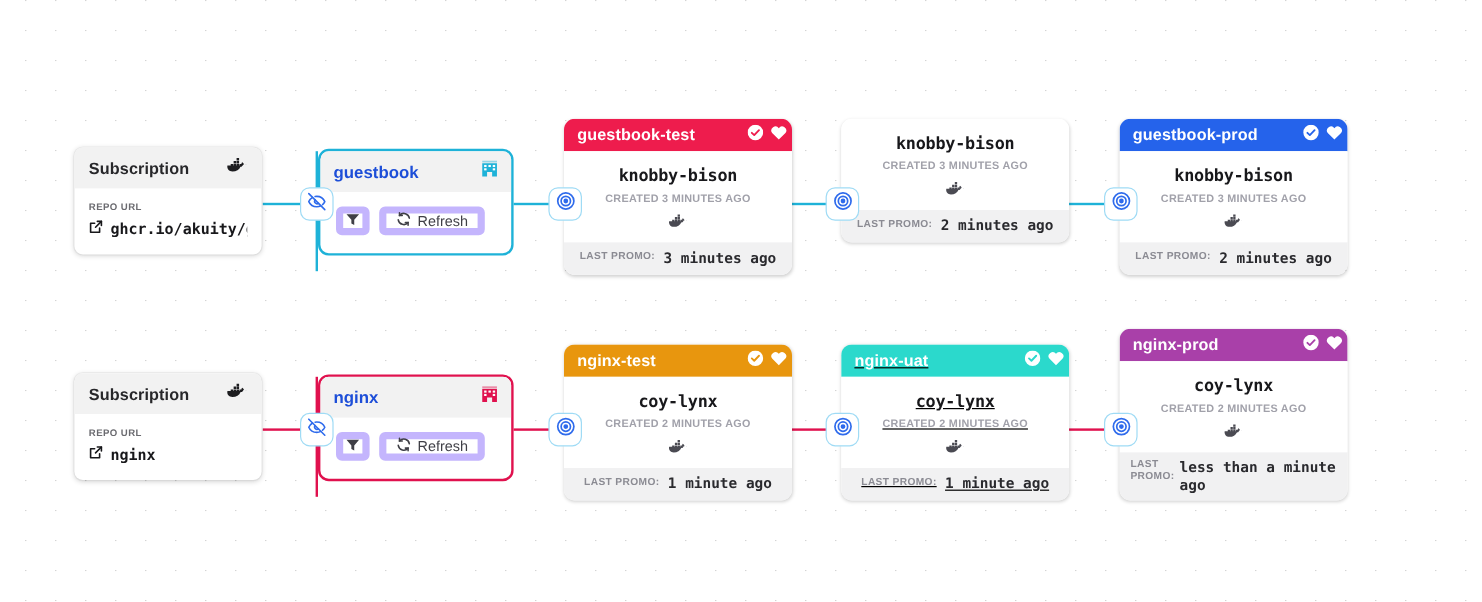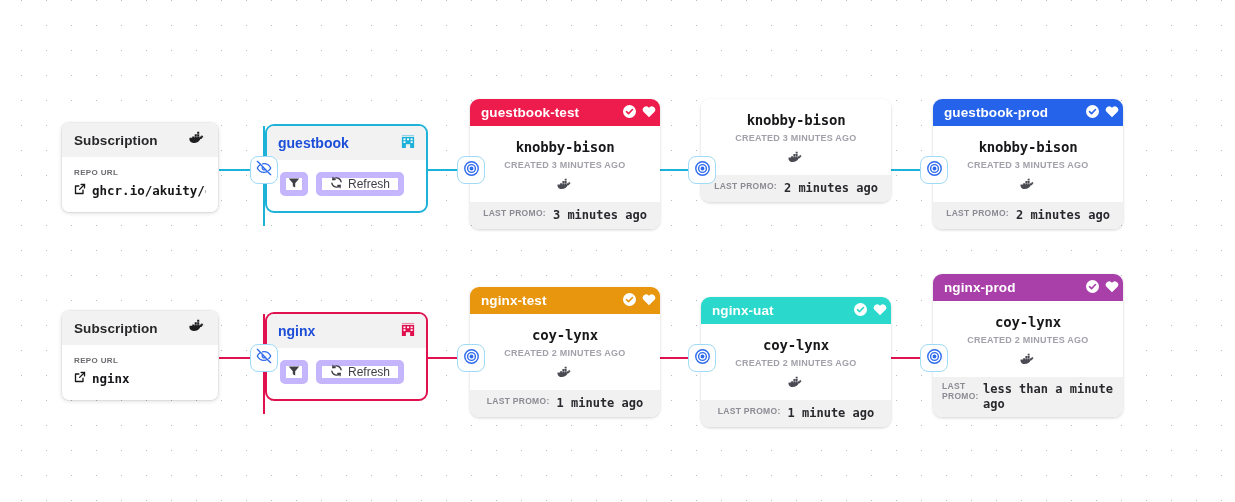--- a/index.html
+++ b/index.html
@@ -465,21 +465,21 @@
 
   <div class="badge" style="left:688px; top:344px;">
     <span>
       <svg width="17" height="17" viewBox="0 0 24 24" fill="none" stroke="#2f6bec" stroke-width="2">
         <circle cx="12" cy="12" r="9.5"></circle>
           <circle cx="12" cy="12" r="5.5"></circle>
           <circle cx="12" cy="12" r="1.8" fill="#2f6bec"></circle>
       </svg>
     </span>
   </div>
-  <div class="stage" style="left:701px; top:297px;">
+  <div class="stage" style="left:701px; top:287px;text-decoration:underline;">
     <div class="stage-head" style="background:#2bd9cc;">
       <span class="stage-name">nginx-uat</span>
       <span class="stage-head-icons">
         <span>
           <svg width="13" height="13" viewBox="0 0 16 16">
               <circle cx="8" cy="8" r="8" fill="#ffffff"></circle>
               <path d="M4.3 8.2 6.8 10.6 11.7 5.5" fill="none" stroke="#2bd9cc" stroke-width="1.9" stroke-linecap="round" stroke-linejoin="round"></path>
             </svg>
         </span>
         <span>

